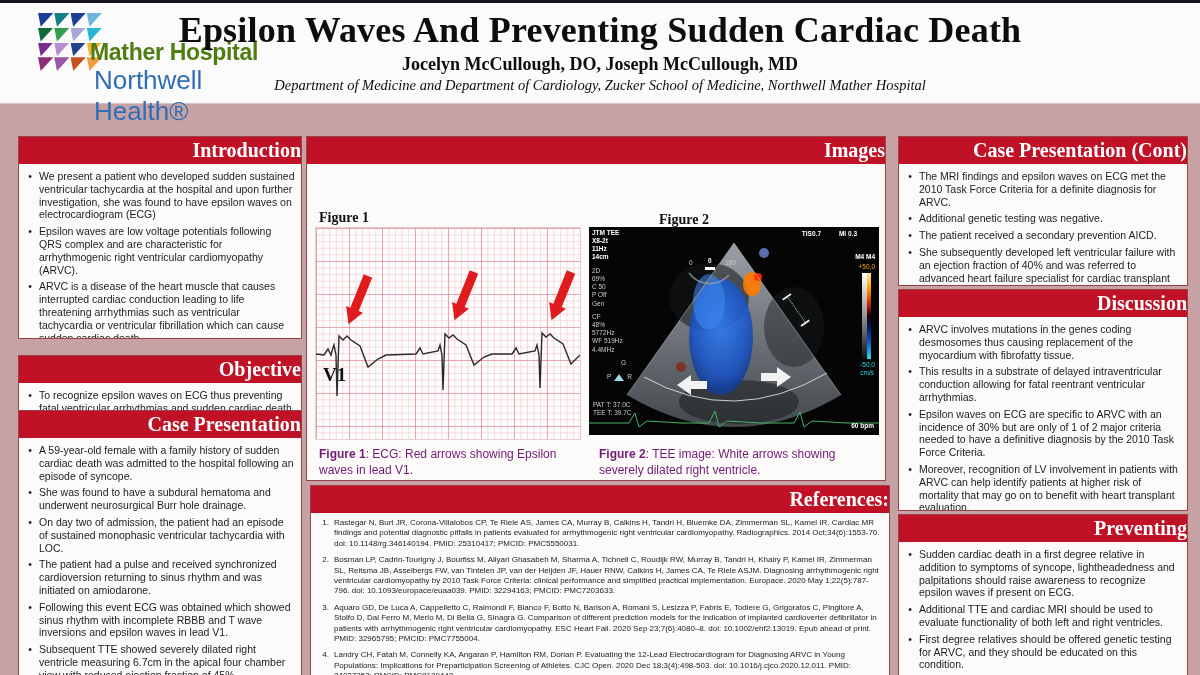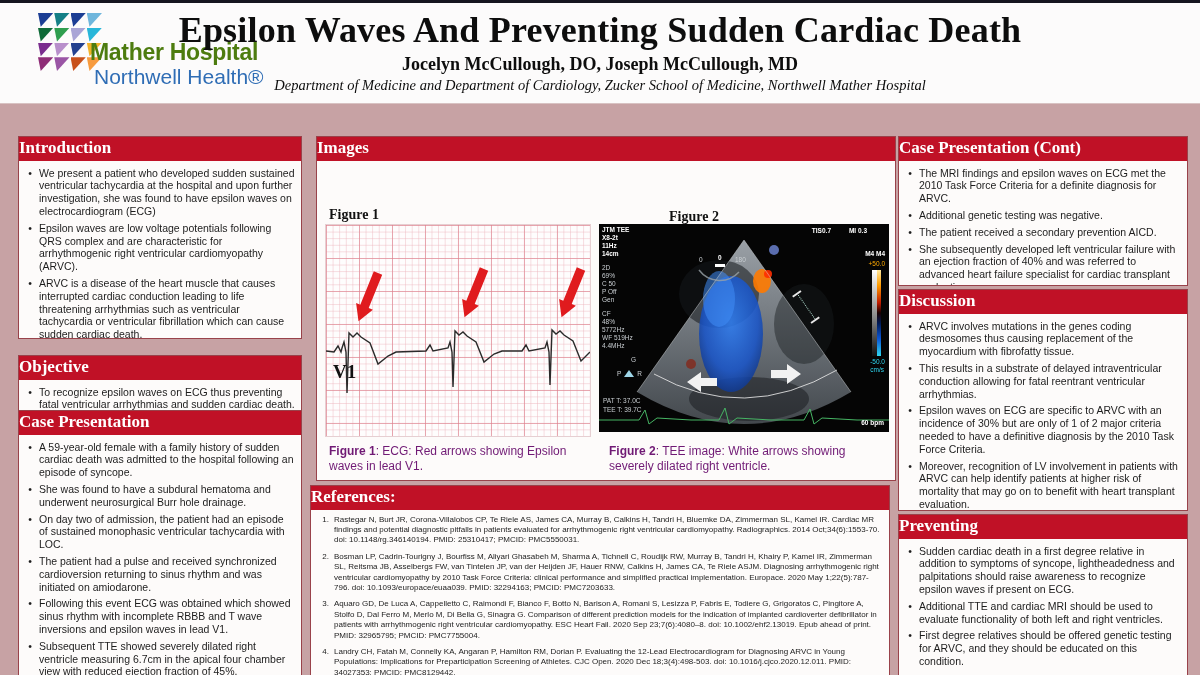--- a/index.html
+++ b/index.html
@@ -5,29 +5,29 @@
   html,body{margin:0;padding:0;}
   body{font-family:"Liberation Sans",sans-serif;}
   .page{position:relative;width:1200px;height:675px;background:#c7a2a4;overflow:hidden;border-top:3px solid #15151f;box-sizing:border-box;}
 
   
   .banner{position:absolute;left:0;top:0;width:1200px;height:100px;background:#fcfbfb;border-bottom:1px solid #d8c2c2;}
   .logo{position:absolute;left:38px;top:8px;width:250px;height:88px;}
   .logo-grid{position:absolute;left:0;top:2px;width:64px;height:58px;display:grid;grid-template-columns:repeat(4,1fr);grid-template-rows:repeat(4,1fr);gap:1px;}
   .logo-grid span{display:block;clip-path:polygon(0 0,100% 0,18% 100%);}
   .logo-name1{position:absolute;left:52px;top:28px;font-size:23px;font-weight:bold;color:#4d7c0f;letter-spacing:-.3px;}
-  .logo-name2{position:absolute;left:56px;top:54px;font-size:21px;color:#2f6db5;}
+  .logo-name2{position:absolute;left:56px;top:54px;font-size:26px;color:#2f6db5;}
   .titleblock{position:absolute;left:0;top:6px;width:1200px;text-align:center;font-family:"Liberation Serif",serif;color:#0d0d0d;}
   .p-title{font-size:36px;font-weight:bold;letter-spacing:.2px;}
   .p-authors{font-size:18px;font-weight:bold;margin-top:3px;}
   .p-affil{font-size:14.5px;font-style:italic;margin-top:2px;}
 
   
   .panel{position:absolute;background:#fdfbfa;border:1px solid #99424a;box-sizing:border-box;overflow:hidden;}
-  .sec-h{background:#c01126;color:#fff;font-family:"Liberation Serif",serif;font-weight:bold;font-size:17px;text-align:left;padding:2px 0 3px;line-height:1.1;}
+  .sec-h{background:#c01126;color:#fff;font-family:"Liberation Serif",serif;font-weight:bold;font-size:20px;text-align:right;padding:2px 0 3px;line-height:1.1;}
   .body{padding:6px 6px 0 7px;}
   .b-row{display:flex;gap:5px;font-size:10.5px;line-height:1.22;color:#1c1c1c;margin-bottom:4px;}
   .b-row .bullet{flex:0 0 8px;text-align:center;}
 
   
   .ref-body{padding:5px 8px 0 6px;}
   .ref-row{display:flex;gap:5px;font-size:8px;line-height:1.3;color:#222;margin-bottom:6px;}
   .ref-row .num{flex:0 0 12px;text-align:right;}
 
   
@@ -142,21 +142,21 @@
           <span class="bullet">•</span>
           <span>Following this event ECG was obtained which showed sinus rhythm with incomplete RBBB and T wave inversions and epsilon waves in lead V1.</span>
         </div>
         <div class="b-row">
           <span class="bullet">•</span>
           <span>Subsequent TTE showed severely dilated right ventricle measuring 6.7cm in the apical four chamber view with reduced ejection fraction of 45%.</span>
         </div>
       </div>
   </div>
 
-  <div class="panel" style="left:316px;top:133px;width:580px;height:345px;">
+  <div class="panel" style="left:306px;top:133px;width:580px;height:345px;">
     <div class="sec-h">Images</div>
     <div style="position:relative;height:321px;margin-top:43px;">
 
       <div class="fig-label" style="left:12px;top:3px;">Figure 1</div>
       <div class="fig-label" style="left:352px;top:5px;">Figure 2</div>
 
       <div class="fig1">
         <svg width="264" height="211" viewBox="0 0 264 211">
           <path d="M0,126 L8,127 L12,121 L15,127 L16,123 L18,117 L20,127 L21,168 L23,108 L27,112 L31,108 L35,112 L44,118 L52,139 L62,131 L70,127 L100,126 L104,120 L107,126 L122,123 L124,117 L126,127 L127,162 L129,106 L133,110 L137,107 L141,111 L150,117 L158,137 L168,129 L176,126 L196,126 L200,120 L203,126 L219,123 L221,117 L223,127 L224,160 L226,105 L230,109 L234,106 L238,110 L247,116 L255,136 L263,128 L264,127" fill="none" stroke="#2a2a2a" stroke-width="1.4"></path>
         </svg>

